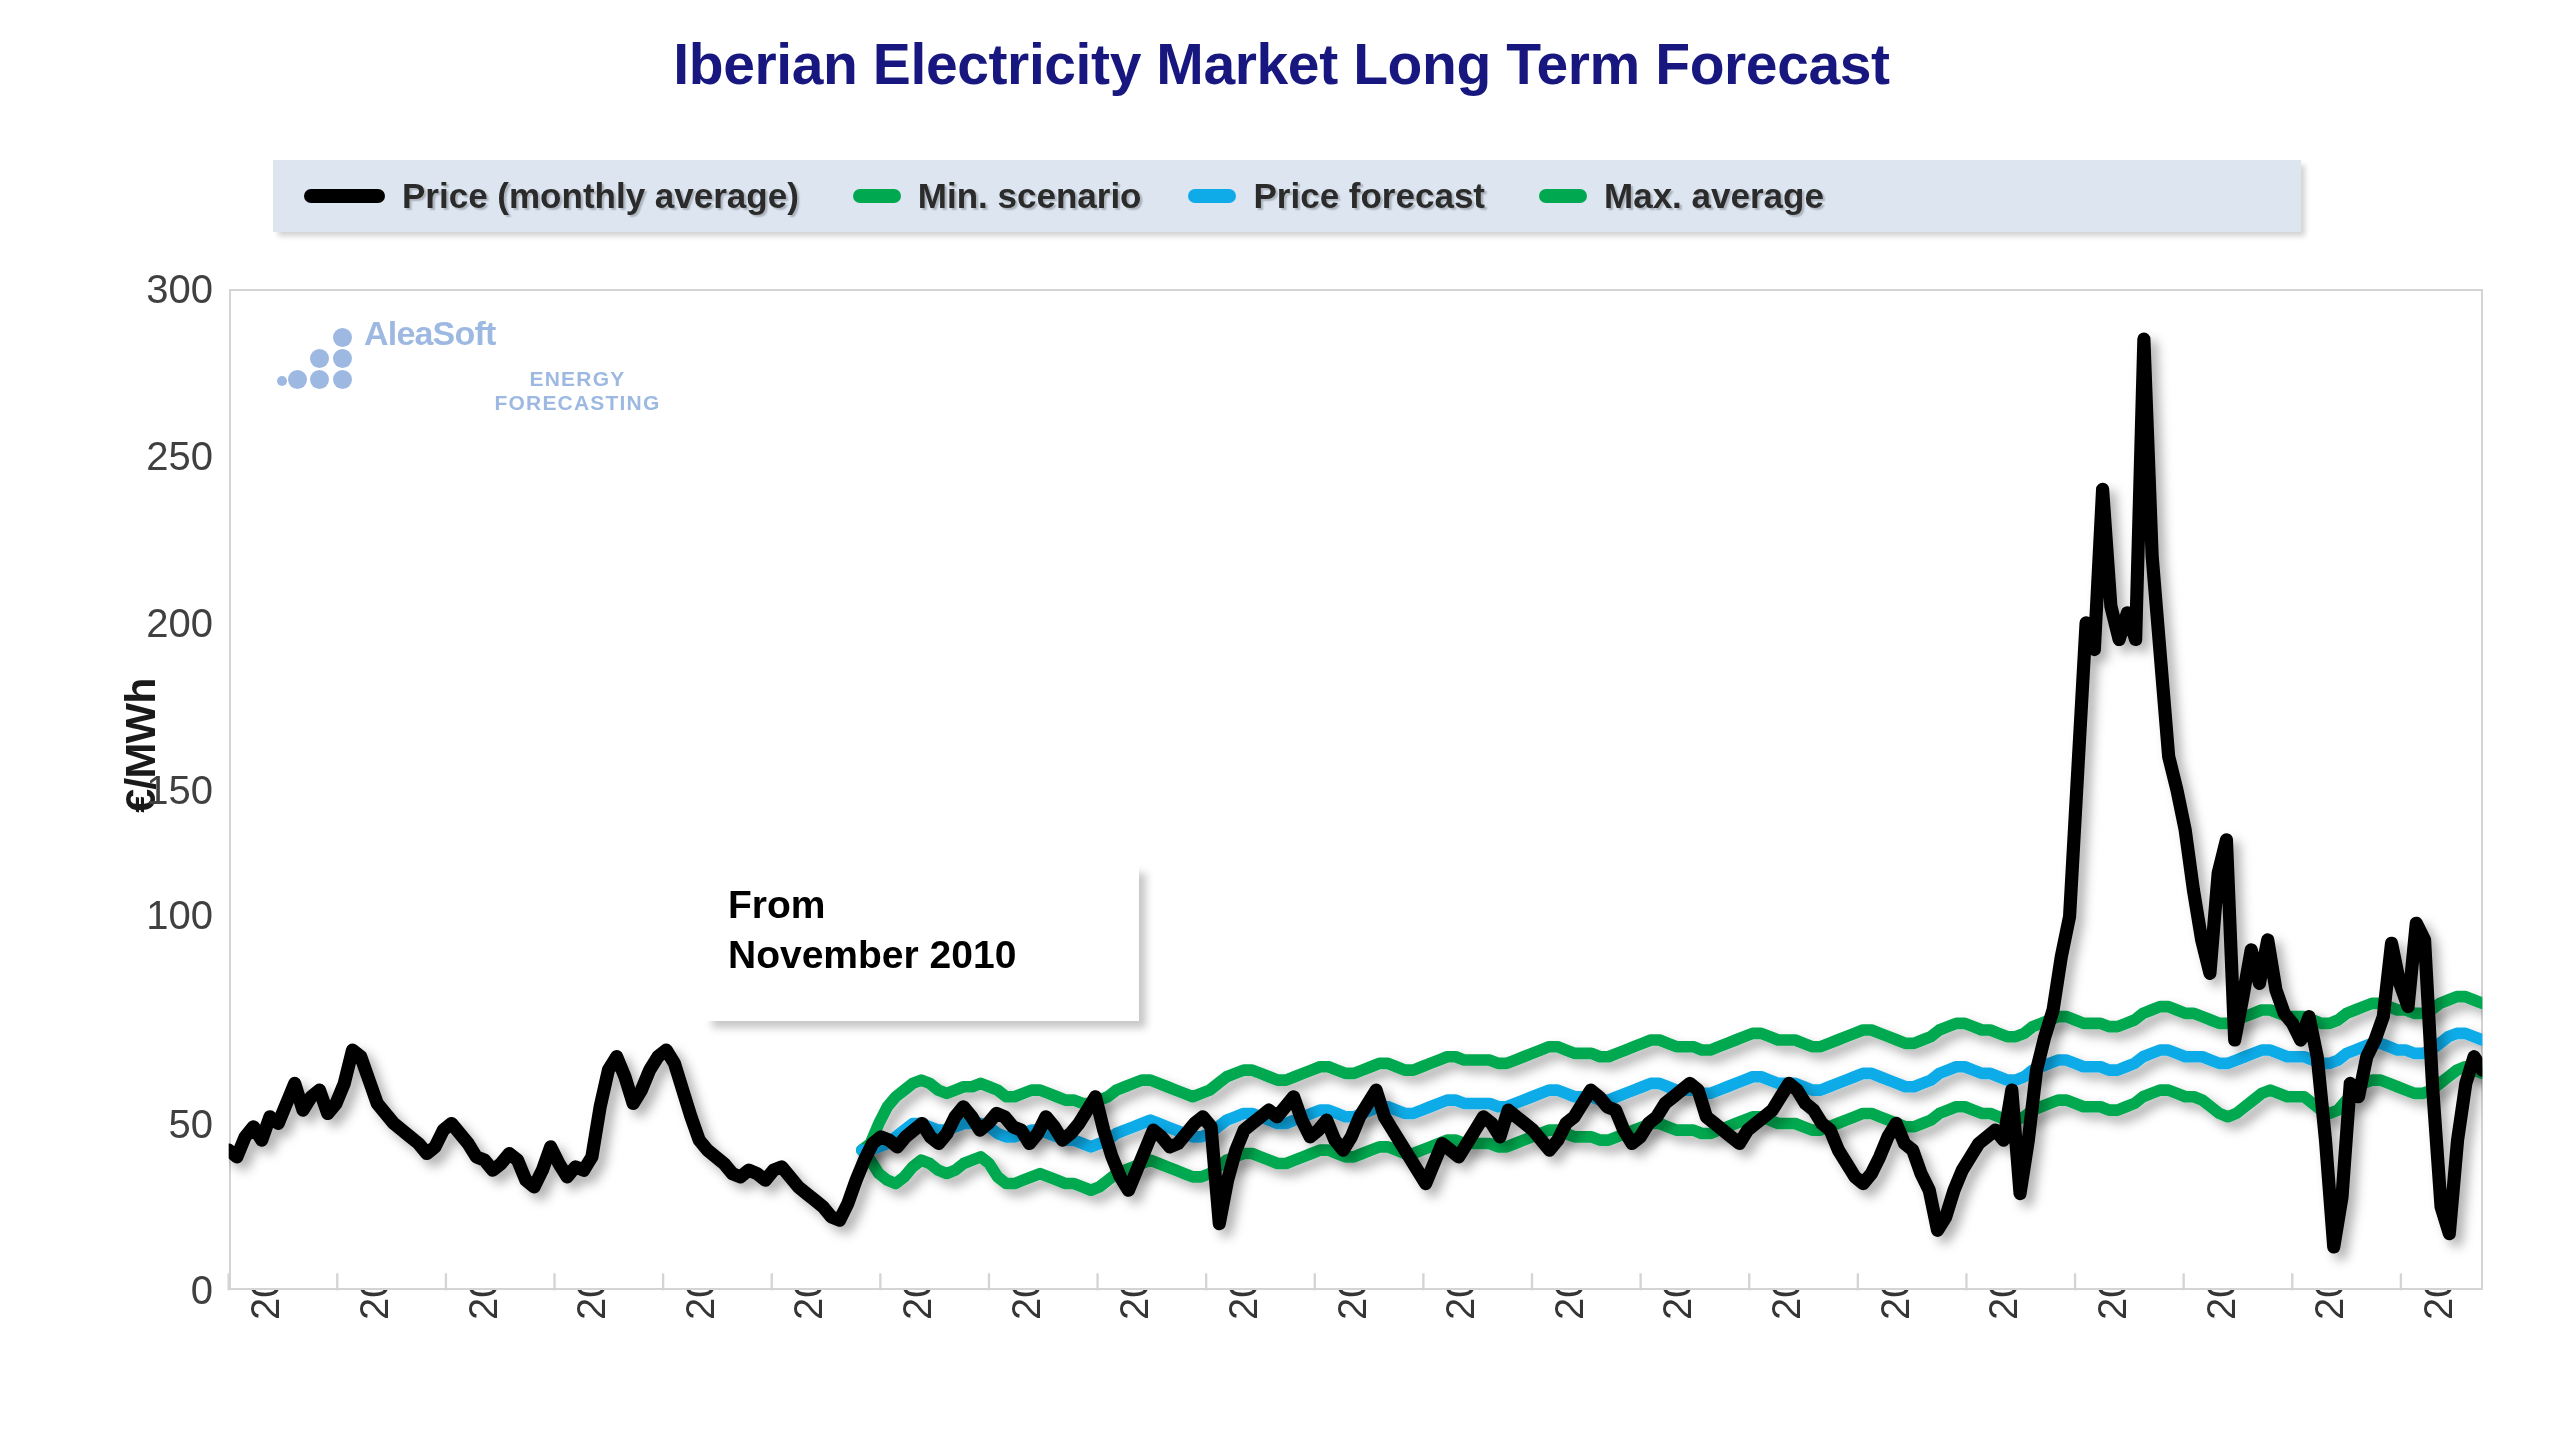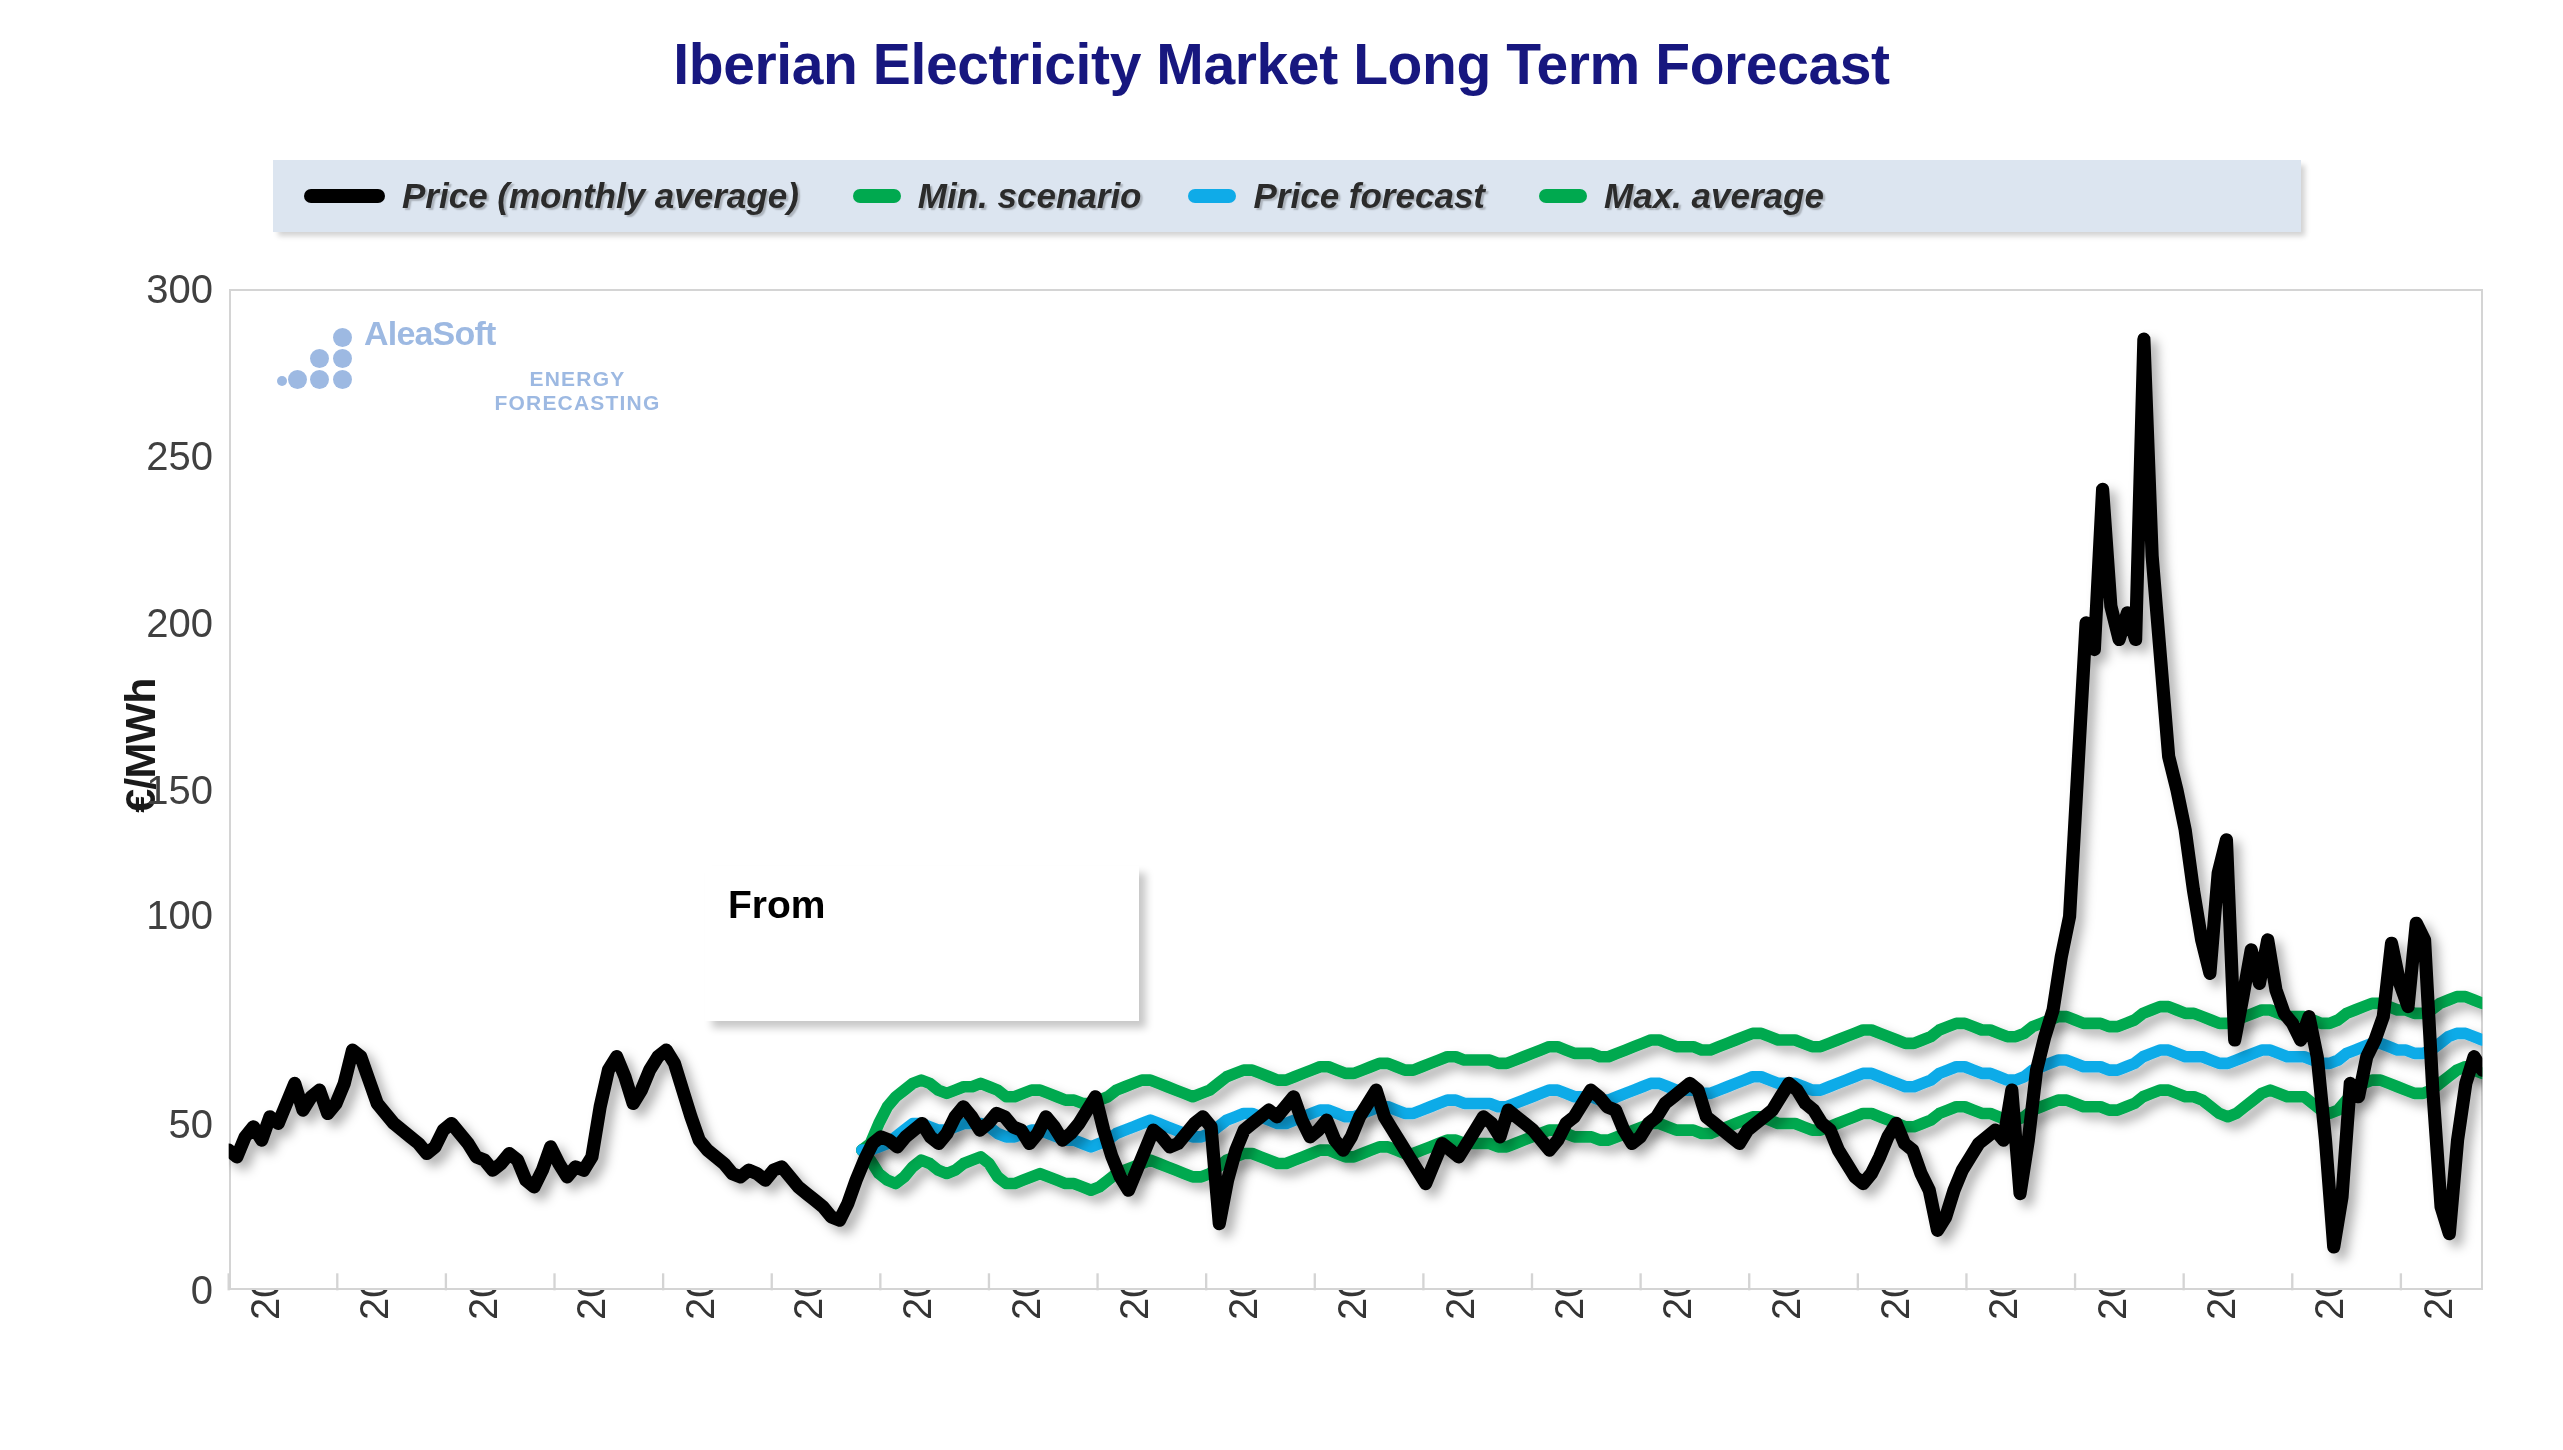--- a/index.html
+++ b/index.html
@@ -34,21 +34,20 @@
     gap:0px;
   }
   .legend-item{display:flex;align-items:center;white-space:nowrap;}
   .legend-swatch{display:inline-block;border-radius:7px;flex:0 0 auto;}
   .legend-swatch.long{width:81px;height:14px;}
   .legend-swatch.short{width:48px;height:14px;}
   .legend-label{
     font-size:35px;font-weight:bold;color:#2b2b2b;
     margin-left:17px;
     text-shadow:2.3px 2.3px 1.6px rgba(0,0,0,0.22);
-    font-style:italic;
   }
 
   
   .y-axis-title{
     position:absolute;
     left:-15.5px;top:721px;
     width:310px;text-align:center;
     transform:rotate(-90deg);
     transform-origin:center center;
     font-size:43px;font-weight:bold;color:#1a1a1a;
@@ -197,20 +196,21 @@
       <div class="wm-dot" style="left:33px;top:42px;"></div>
       <div class="wm-dot" style="left:56px;top:42px;"></div>
       <div class="wm-dot" style="left:0px;top:48px;width:10px;height:10px;"></div>
     </div>
     <div class="wm-name">AleaSoft</div>
     <div class="wm-sub">ENERGY FORECASTING</div>
   </div>
 
   <div class="callout" id="callout-from">
     <div class="line">From</div>
+    <div class="line">November 2010</div>
   </div>
 
 
   <svg id="series-svg" viewBox="0 0 3307 1871">
       <defs>
         <filter id="ds" x="-20%" y="-20%" width="150%" height="150%">
           <feDropShadow dx="9" dy="9" stdDeviation="7" flood-color="#000000" flood-opacity="0.30"></feDropShadow>
         </filter>
         <clipPath id="plotclip">
           <rect x="295" y="373" width="2908" height="1292"></rect>

